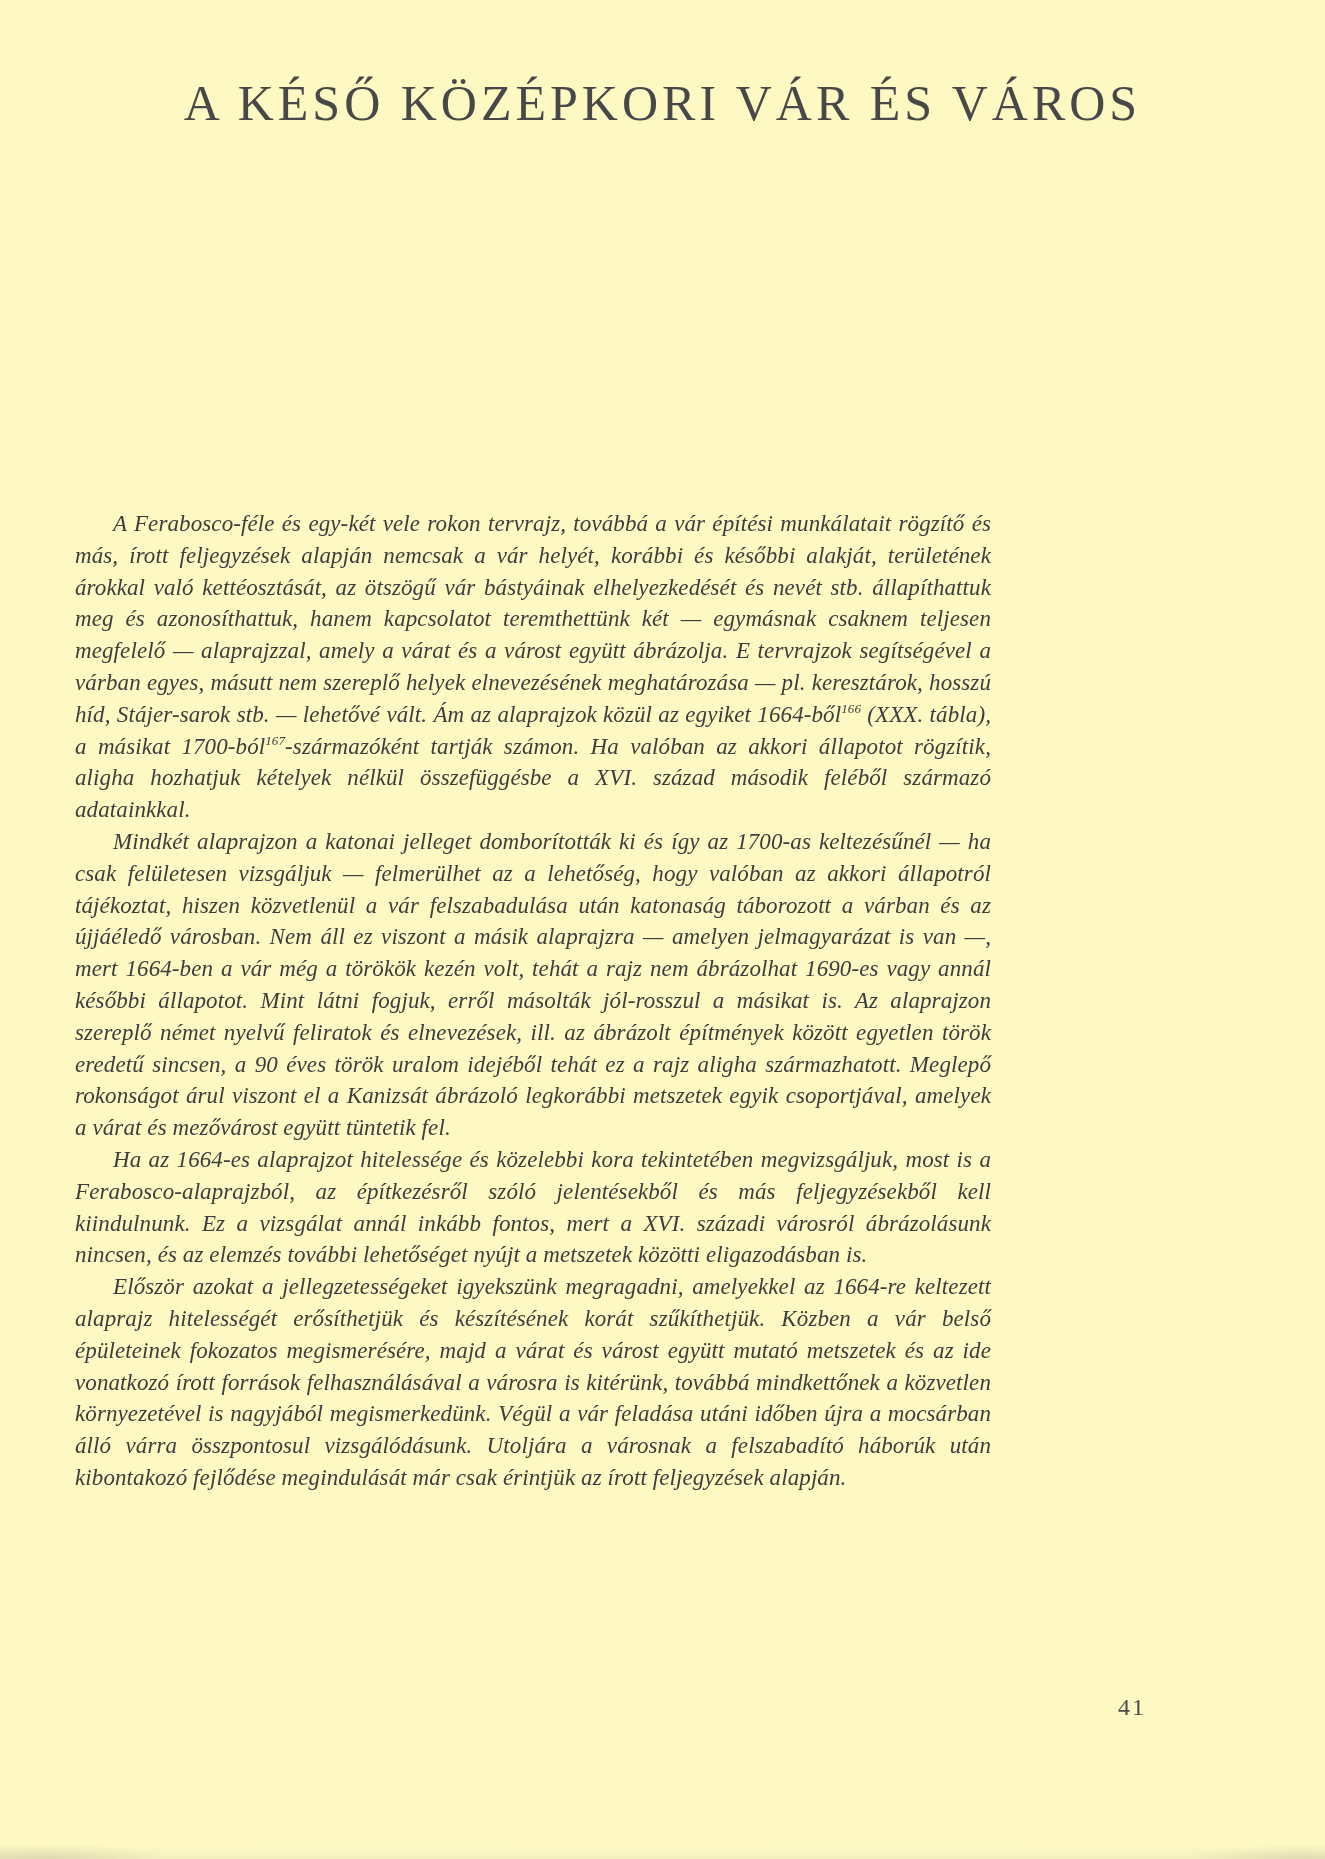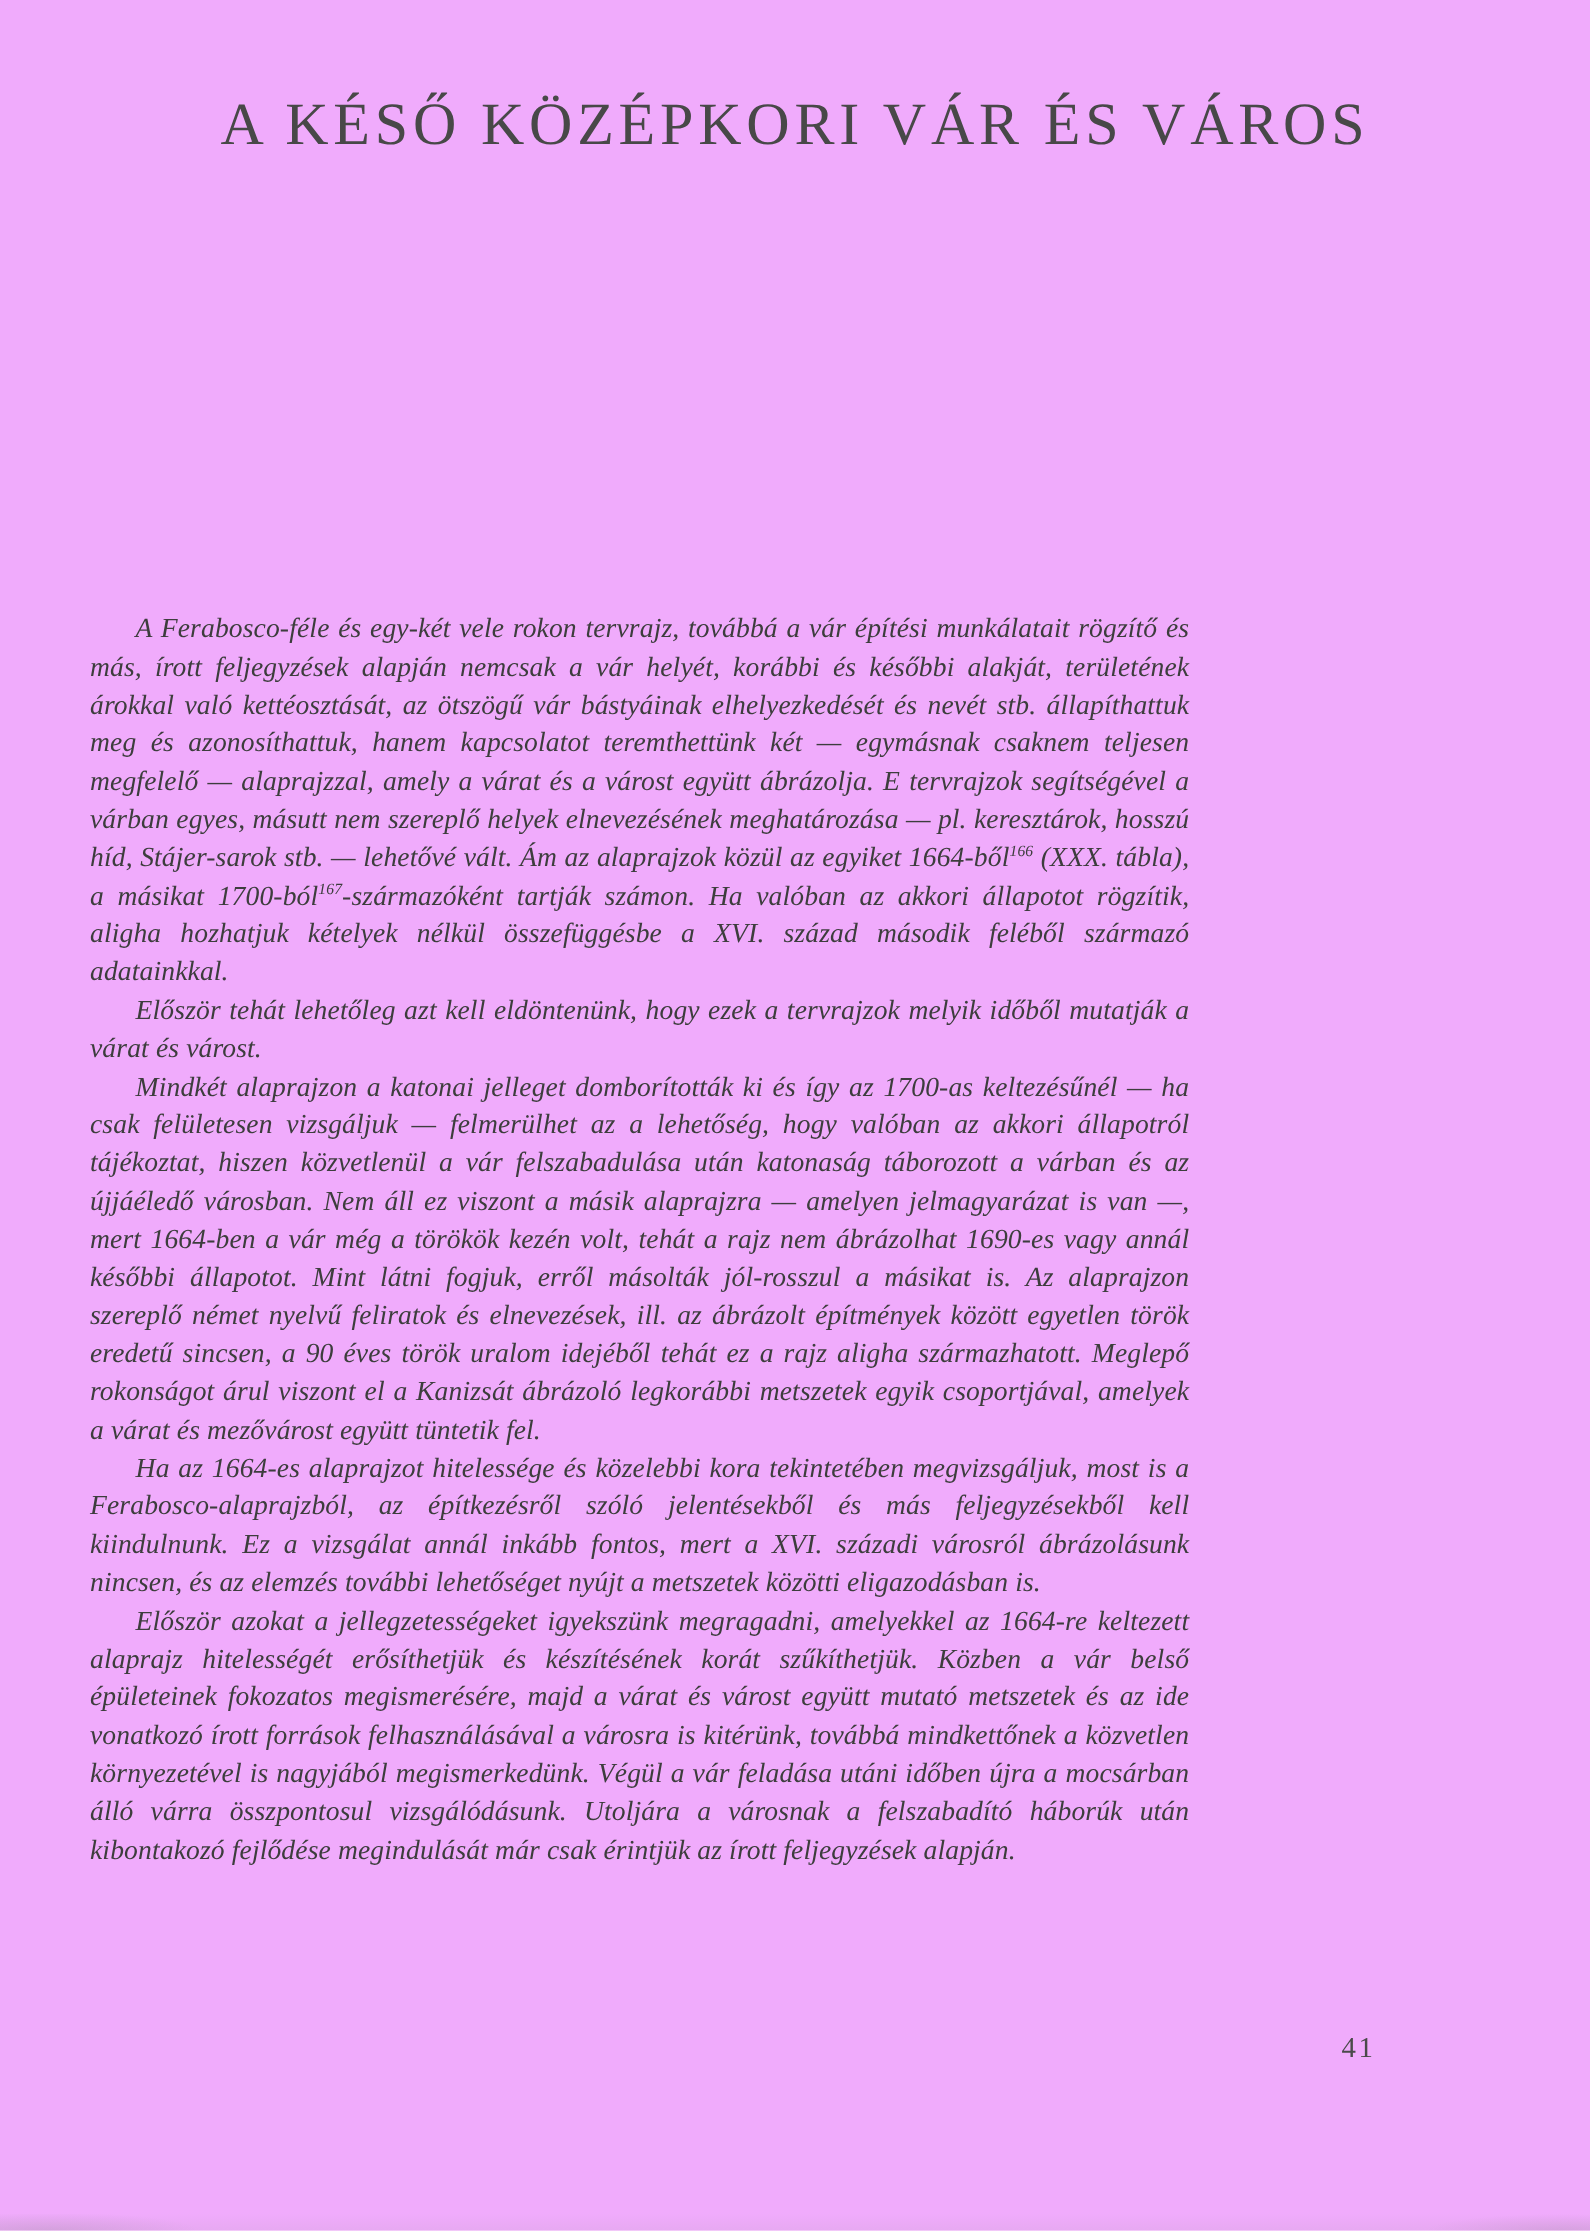--- a/index.html
+++ b/index.html
@@ -4,21 +4,21 @@
 <style>
   html, body {
     margin: 0;
     padding: 0;
     background: #ffffff;
   }
   .page {
     position: relative;
     width: 1325px;
     height: 1859px;
-    background: #f0abfc;
+    background: #fef9c3;
     font-family: "Liberation Serif", serif;
     color: #3d3d3d;
     overflow: hidden;
   }
   
   .page::after {
     content: "";
     position: absolute;
     left: 0;
     bottom: 0;
@@ -74,20 +74,19 @@
   }
 </style>
 </head>
 <body>
 
 <div class="page">
   <h1 class="title">A KÉSŐ KÖZÉPKORI VÁR ÉS VÁROS</h1>
 
   <div class="text-block" id="paragraphs">
       <p><span>A Ferabosco-féle és egy-két vele rokon tervrajz, továbbá a vár építési munkálatait rögzítő és más, írott feljegyzések alapján nemcsak a vár helyét, korábbi és későbbi alakját, területének árokkal való kettéosztását, az ötszögű vár bástyáinak elhelyezkedését és nevét stb. állapíthattuk meg és azonosíthattuk, hanem kapcsolatot teremthettünk két — egymásnak csaknem teljesen megfelelő — alaprajzzal, amely a várat és a várost együtt ábrázolja. E tervrajzok segítségével a várban egyes, másutt nem szereplő helyek elnevezésének meghatározása — pl. keresztárok, hosszú híd, Stájer-sarok stb. — lehetővé vált. Ám az alaprajzok közül az egyiket 1664-ből</span><sup>166</sup><span> (XXX. tábla), a másikat 1700-ból</span><sup>167</sup><span>-származóként tartják számon. Ha valóban az akkori állapotot rögzítik, aligha hozhatjuk kételyek nélkül összefüggésbe a XVI. század második feléből származó adatainkkal.</span></p>
-      <p><span>Először tehát lehetőleg azt kell eldöntenünk, hogy ezek a tervrajzok melyik időből mutatják a várat és várost.</span></p>
       <p><span>Mindkét alaprajzon a katonai jelleget domborították ki és így az 1700-as keltezésűnél — ha csak felületesen vizsgáljuk — felmerülhet az a lehetőség, hogy valóban az akkori állapotról tájékoztat, hiszen közvetlenül a vár felszabadulása után katonaság táborozott a várban és az újjáéledő városban. Nem áll ez viszont a másik alaprajzra — amelyen jelmagyarázat is van —, mert 1664-ben a vár még a törökök kezén volt, tehát a rajz nem ábrázolhat 1690-es vagy annál későbbi állapotot. Mint látni fogjuk, erről másolták jól-rosszul a másikat is. Az alaprajzon szereplő német nyelvű feliratok és elnevezések, ill. az ábrázolt építmények között egyetlen török eredetű sincsen, a 90 éves török uralom idejéből tehát ez a rajz aligha származhatott. Meglepő rokonságot árul viszont el a Kanizsát ábrázoló legkorábbi metszetek egyik csoportjával, amelyek a várat és mezővárost együtt tüntetik fel.</span></p>
       <p><span>Ha az 1664-es alaprajzot hitelessége és közelebbi kora tekintetében megvizsgáljuk, most is a Ferabosco-alaprajzból, az építkezésről szóló jelentésekből és más feljegyzésekből kell kiindulnunk. Ez a vizsgálat annál inkább fontos, mert a XVI. századi városról ábrázolásunk nincsen, és az elemzés további lehetőséget nyújt a metszetek közötti eligazodásban is.</span></p>
       <p><span>Először azokat a jellegzetességeket igyekszünk megragadni, amelyekkel az 1664-re keltezett alaprajz hitelességét erősíthetjük és készítésének korát szűkíthetjük. Közben a vár belső épületeinek fokozatos megismerésére, majd a várat és várost együtt mutató metszetek és az ide vonatkozó írott források felhasználásával a városra is kitérünk, továbbá mindkettőnek a közvetlen környezetével is nagyjából megismerkedünk. Végül a vár feladása utáni időben újra a mocsárban álló várra összpontosul vizsgálódásunk. Utoljára a városnak a felszabadító háborúk után kibontakozó fejlődése megindulását már csak érintjük az írott feljegyzések alapján.</span></p>
     </div>
 
   <div class="page-number">41</div>
 </div>
 
 </body></html>

